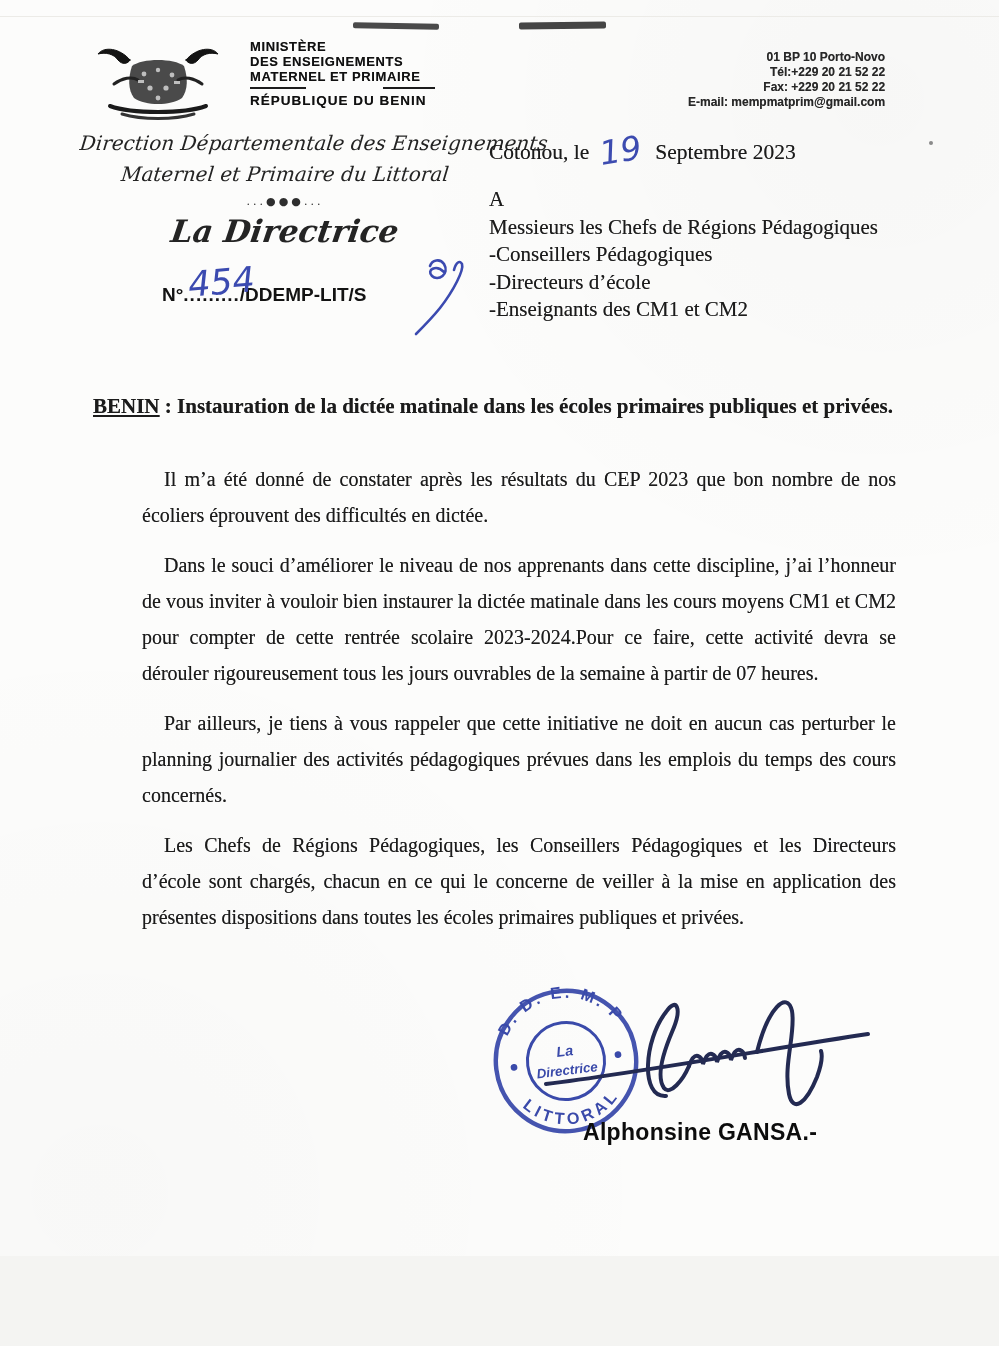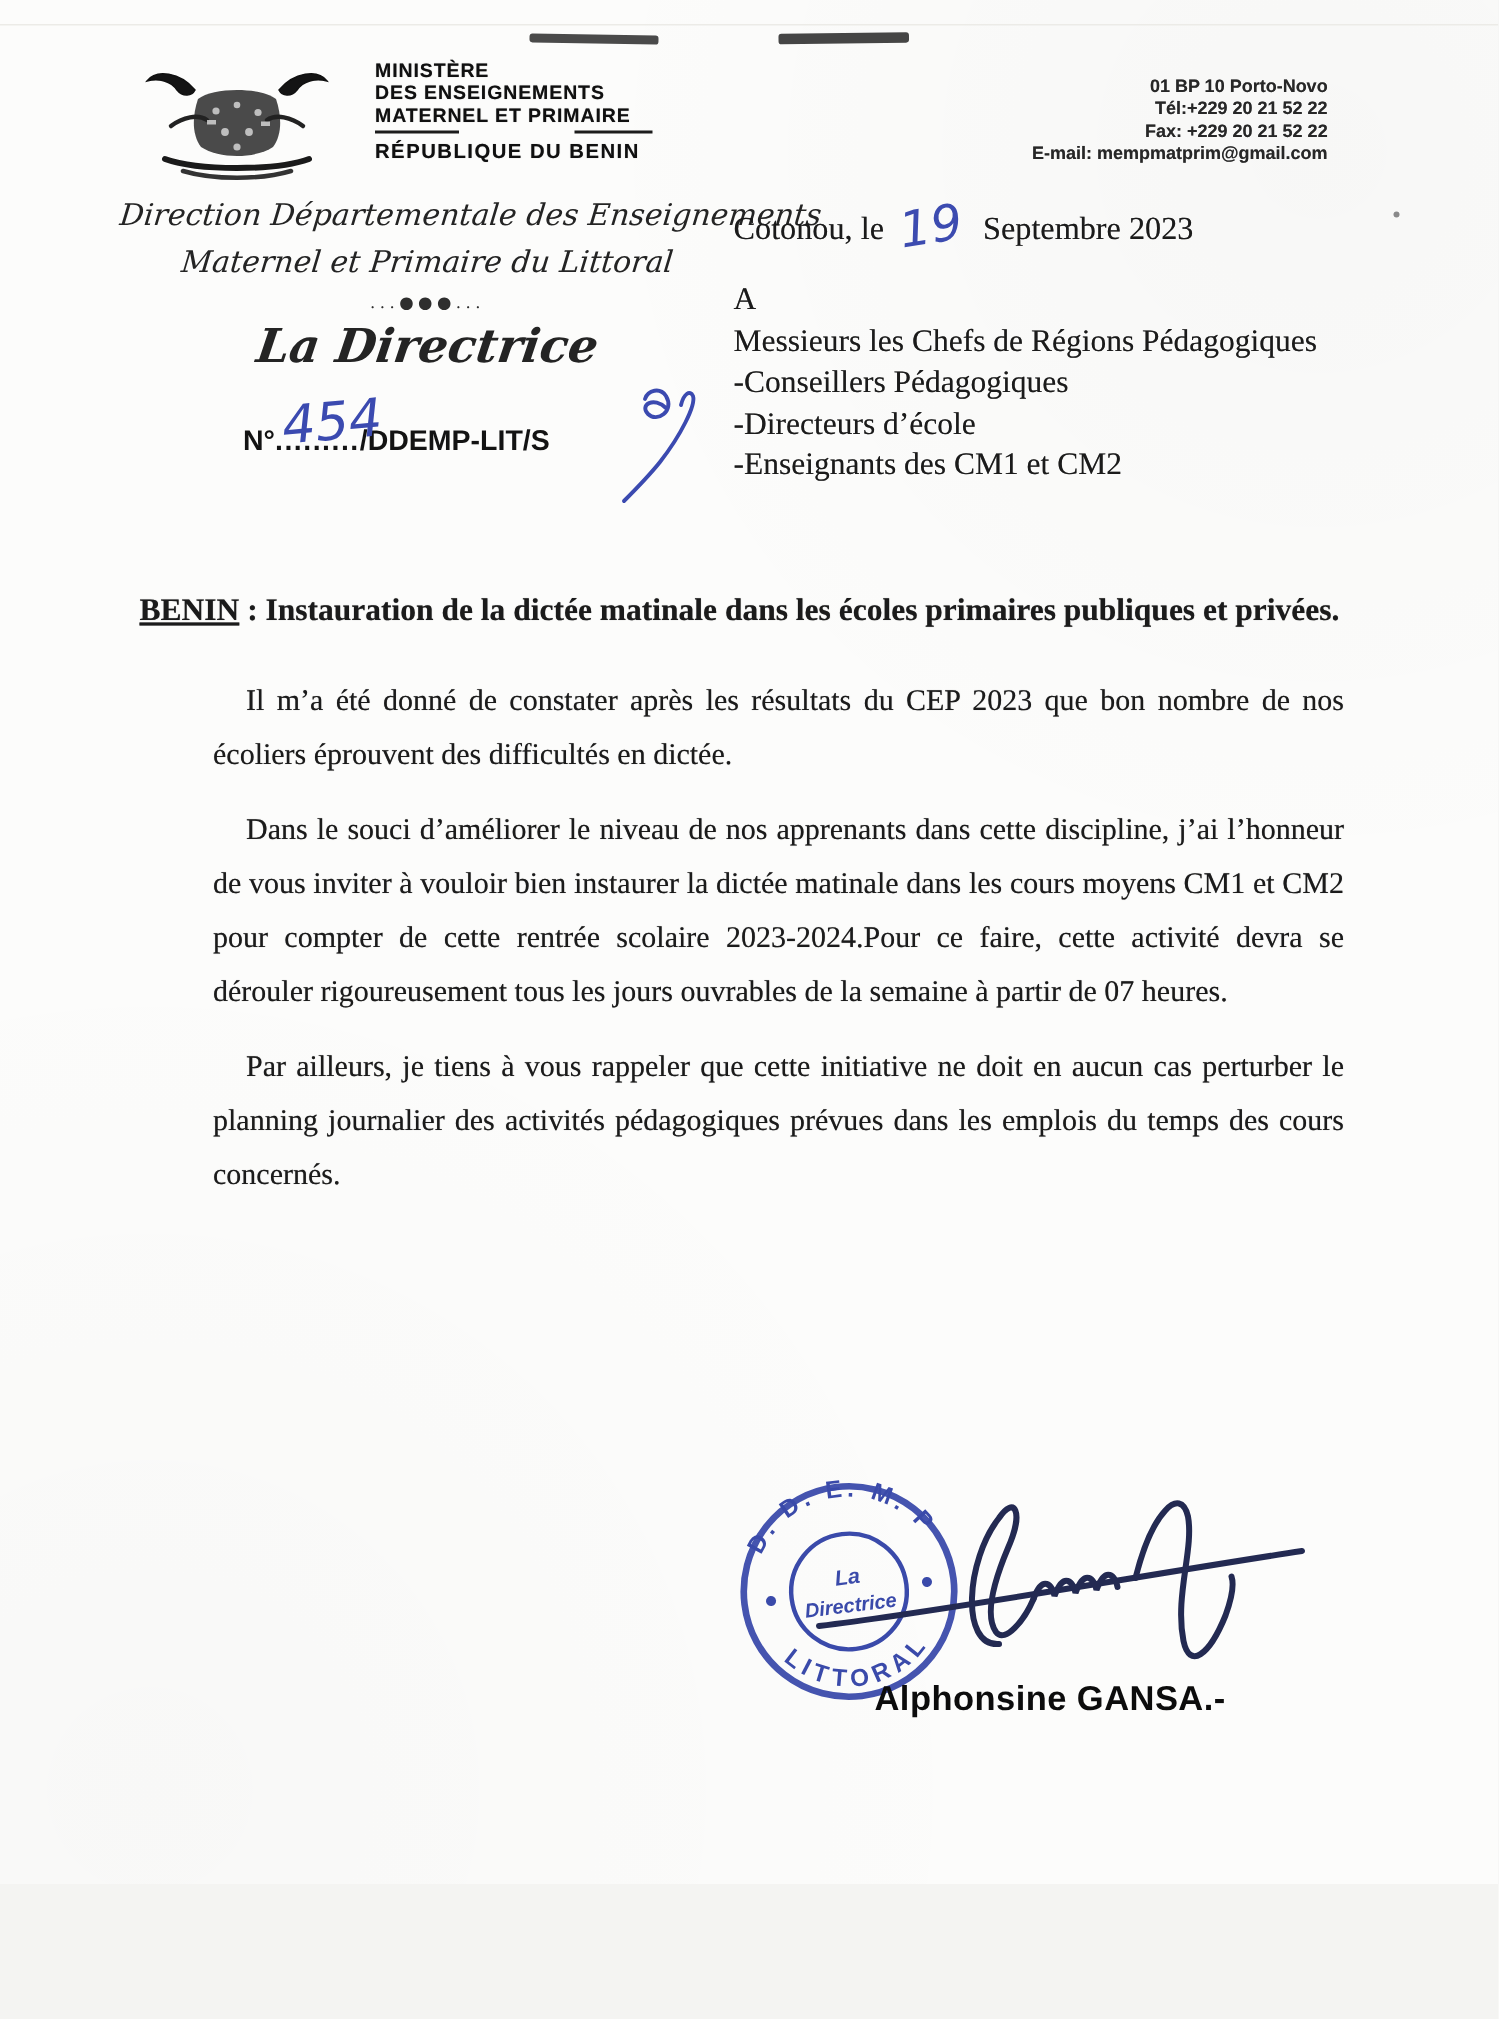--- a/index.html
+++ b/index.html
@@ -70,21 +70,21 @@
   .attn-u{text-decoration:underline;}
 
   
   .subject{left:93px;top:394px;font-size:21px;font-weight:bold;white-space:nowrap;
            text-shadow:0 0 .5px rgba(0,0,0,.55);}
   .subj-label{text-decoration:underline;}
 
   
   .bodytext{left:142px;top:449px;width:754px;font-size:20px;line-height:36px;text-align:justify;
             text-shadow:0 0 .45px rgba(0,0,0,.55);}
-  .bodytext p{margin:0 0 14px 0;text-indent:22px;}
+  .bodytext p{margin:12px 0 14px 0;text-indent:22px;}
 
   
   .stamp{left:482px;top:977px;width:168px;height:168px;transform:rotate(-7deg);opacity:.93;}
   .signature{left:540px;top:978px;width:335px;height:150px;}
   .signname{left:583px;top:1119px;font-family:"Liberation Sans",sans-serif;font-weight:bold;
             font-size:23px;letter-spacing:.3px;color:#0c0c0c;white-space:nowrap;}
 </style>
 </head>
 <body>
 
@@ -167,20 +167,21 @@
   </div>
 
   <div class="abs subject">
     <span class="subj-label">BENIN</span><span> : </span><span>Instauration de la dictée matinale dans les écoles primaires publiques et privées.</span>
   </div>
 
   <div class="abs bodytext">
     <p>Il m’a été donné de constater après les résultats du CEP 2023 que bon nombre de nos écoliers éprouvent des difficultés en dictée.</p>
     <p>Dans le souci d’améliorer le niveau de nos apprenants dans cette discipline, j’ai l’honneur de vous inviter à vouloir bien instaurer la dictée matinale dans les cours moyens CM1 et CM2 pour compter de cette rentrée scolaire 2023-2024.Pour ce faire, cette activité devra se dérouler rigoureusement tous les jours ouvrables de la semaine à partir de 07 heures.</p>
     <p>Par ailleurs, je tiens à vous rappeler que cette initiative ne doit en aucun cas perturber le planning journalier des activités pédagogiques prévues dans les emplois du temps des cours concernés.</p>
+    <p>Les Chefs de Régions Pédagogiques, les Conseillers Pédagogiques et les Directeurs d’école sont chargés, chacun en ce qui le concerne de veiller à la mise en application des présentes dispositions dans toutes les écoles primaires publiques et privées.</p>
   </div>
 
   <div class="abs stamp">
     <svg viewBox="0 0 170 170" width="168" height="168">
       <defs>
         <path id="arcTop" d="M 21,85 A 64,64 0 0 1 149,85" fill="none"></path>
         <path id="arcBot" d="M 21,85 A 64,64 0 0 0 149,85" fill="none"></path>
       </defs>
       <circle cx="85" cy="85" r="71" fill="none" stroke="#2c3da4" stroke-width="4.5" opacity="0.95"></circle>
       <circle cx="85" cy="85" r="39" fill="none" stroke="#2c3da4" stroke-width="3"></circle>

